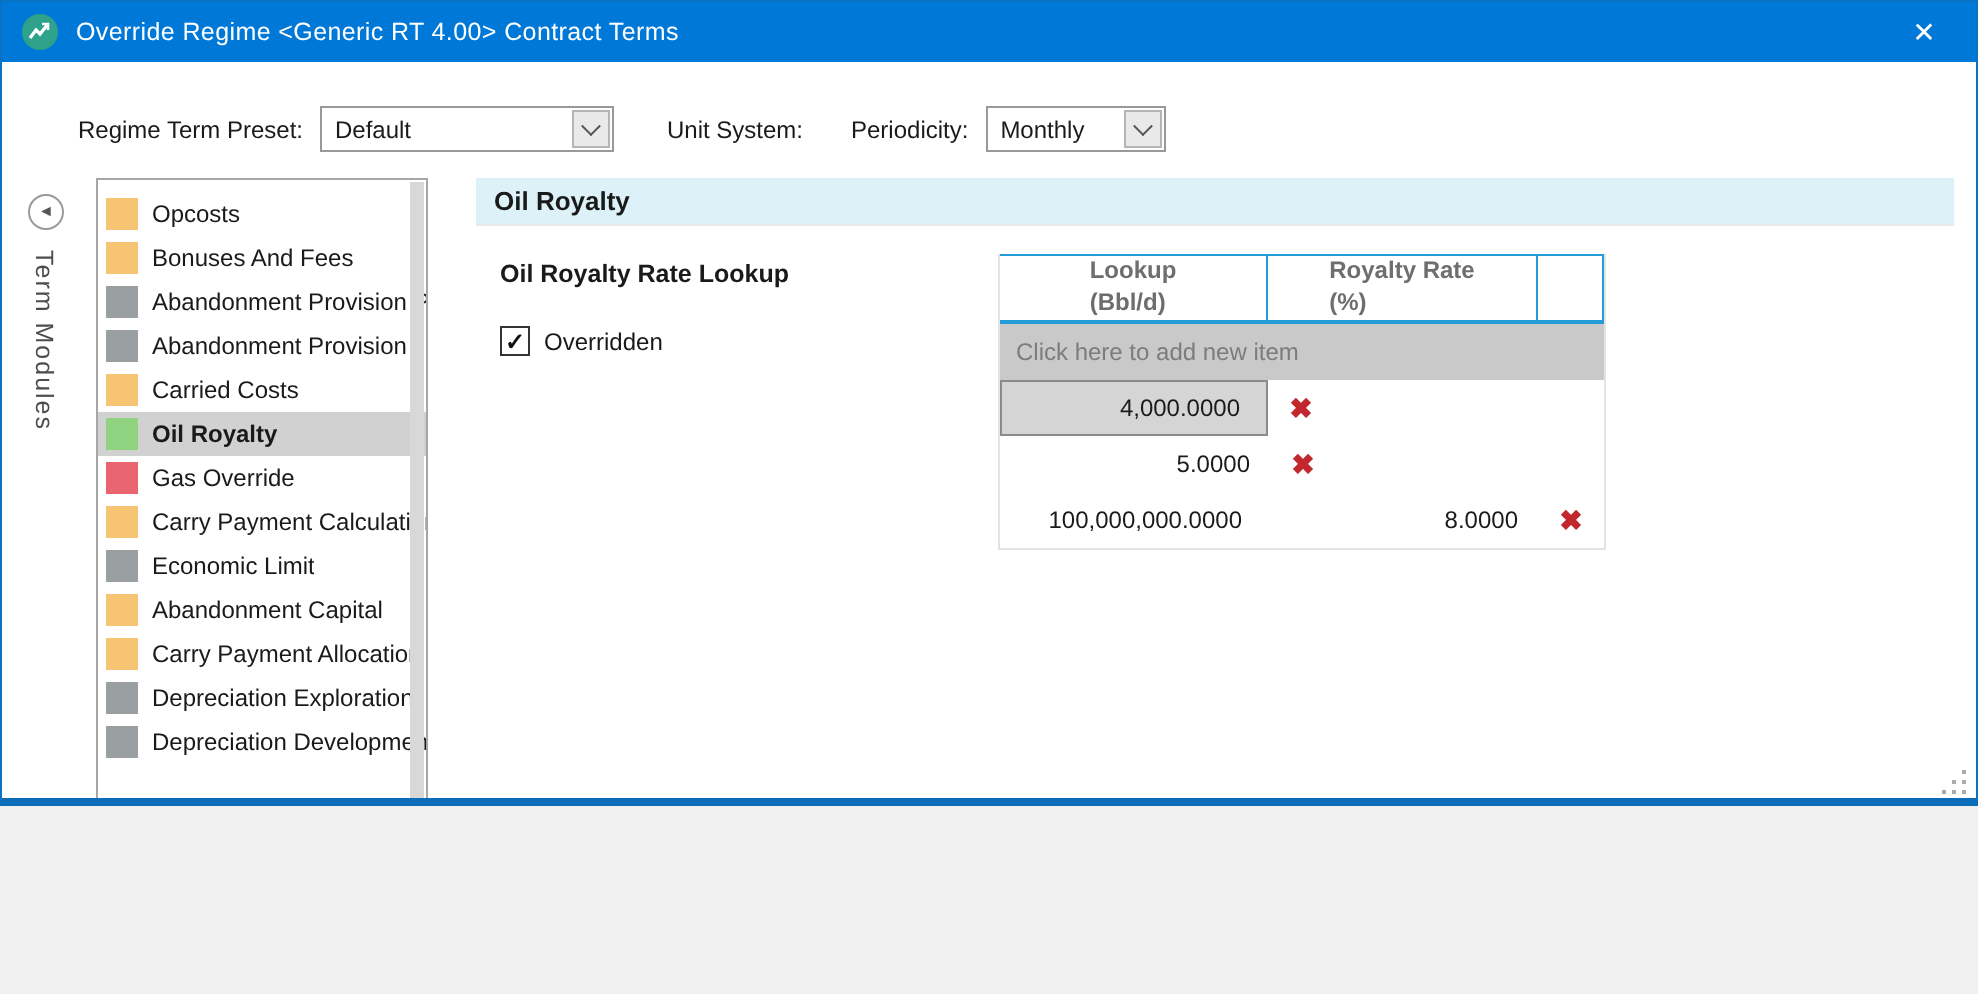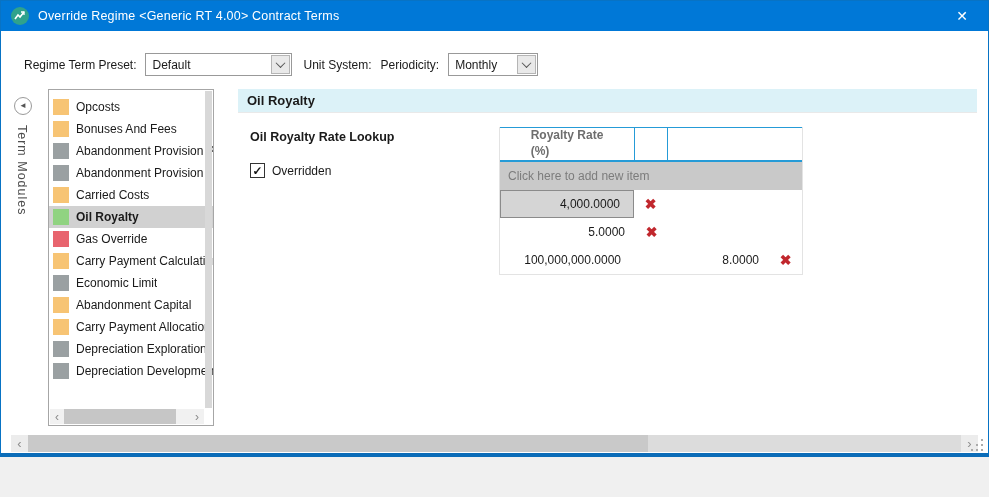--- a/index.html
+++ b/index.html
@@ -1,38 +1,38 @@
 <!DOCTYPE html>
 <html><head>
 <meta charset="utf-8">
 <style>
   * { box-sizing: border-box; margin: 0; padding: 0; }
   html,body { width: 989px; height: 497px; background:#f0f0f0; }
   body { font-family: "Liberation Sans", sans-serif; font-size: 12px; color:#1a1a1a; }
 
   .window {
-    position: relative; width: 989px; height: 457px; background:#ffffff;
+    position: relative; width: 989px; height: 403px; background:#ffffff;
     border: 1px solid #0873c4; border-bottom: 4px solid #0b6cb8; overflow: hidden;
   }
 
   
   .titlebar {
     position:absolute; left:0; top:0; right:0; height:30px; background:#0078d7;
     display:flex; align-items:center; padding:0 10px; color:#fff;
   }
   .app-icon { width:18px; height:18px; border-radius:50%; background:#2fa28c;
     display:flex; align-items:center; justify-content:center; margin-right:9px; flex:0 0 auto; }
   .app-icon svg { display:block; }
   .title-text { font-size:12.5px; letter-spacing:.2px; white-space:nowrap; }
   .close-btn { position:absolute; right:6px; top:0; width:40px; height:30px;
     display:flex; align-items:center; justify-content:center; color:#fff; font-size:14px; cursor:default; }
 
   
   .toolbar { position:absolute; left:23px; top:52px; height:23px; display:flex; align-items:center; white-space:nowrap; }
-  .tb-label { margin-right:9px; }
+  .tb-label { margin-right:9px;margin-left:15px; }
   .combo { height:23px; background:#fff; border:1px solid #999; display:flex; align-items:center; position:relative; margin-right:11px; }
   .combo .combo-value { padding:0 6px; flex:1 1 auto; overflow:hidden; }
   .combo .combo-arrow { width:19px; height:19px; margin:1px; background:#e9e9e9; border:1px solid #b5b5b5;
     display:flex; align-items:center; justify-content:center; flex:0 0 auto; }
   .chev { width:7px; height:7px; border-right:1.6px solid #555; border-bottom:1.6px solid #555;
     transform: rotate(45deg) translate(-1px,-1px); }
   .combo-preset { width:147px; } .combo-unit { width:102px; } .combo-period { width:90px; }
 
   
   .collapse-btn { position:absolute; left:13px; top:96px; width:18px; height:18px; border-radius:50%;
@@ -206,20 +206,26 @@
   <div class="section-header">Oil Royalty</div>
 
   <div class="lookup-title">Oil Royalty Rate Lookup</div>
   <div class="overridden-row">
     <span class="checkbox">✓</span>
     <span>Overridden</span>
   </div>
 
   <div class="lookup-table">
     <div class="lt-header">
+      <div class="lt-h-cell col-lookup">
+        <span class="th-inner">
+          <span>Lookup</span><br>
+          <span>(Bbl/d)</span>
+        </span>
+      </div>
       <div class="lt-h-cell col-rate">
         <span class="th-inner">
           <span>Royalty Rate</span><br>
           <span>(%)</span>
         </span>
       </div>
       <div class="lt-h-cell col-del"></div>
     </div>
     <div class="lt-addrow">Click here to add new item</div>
     <div>

